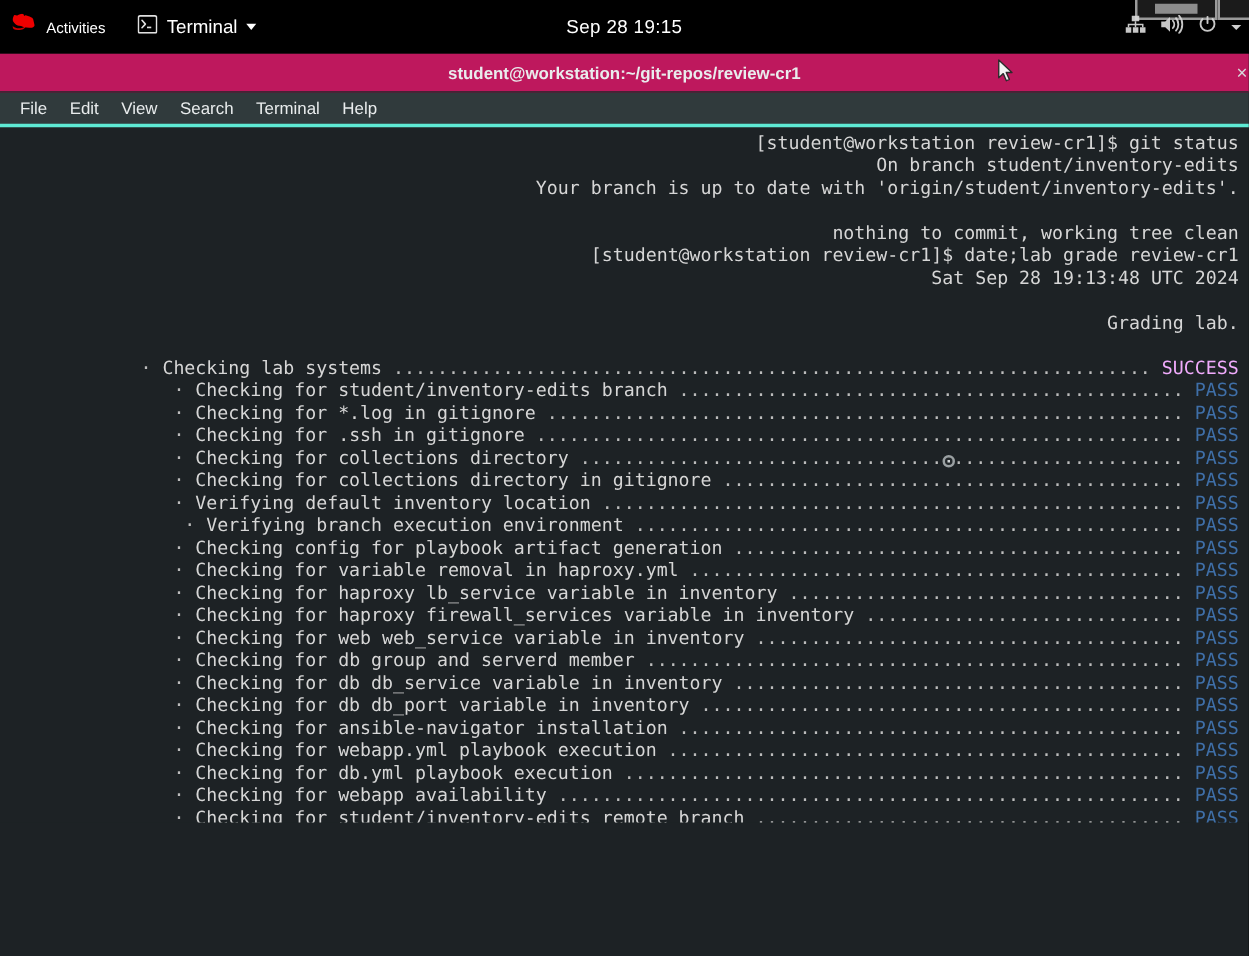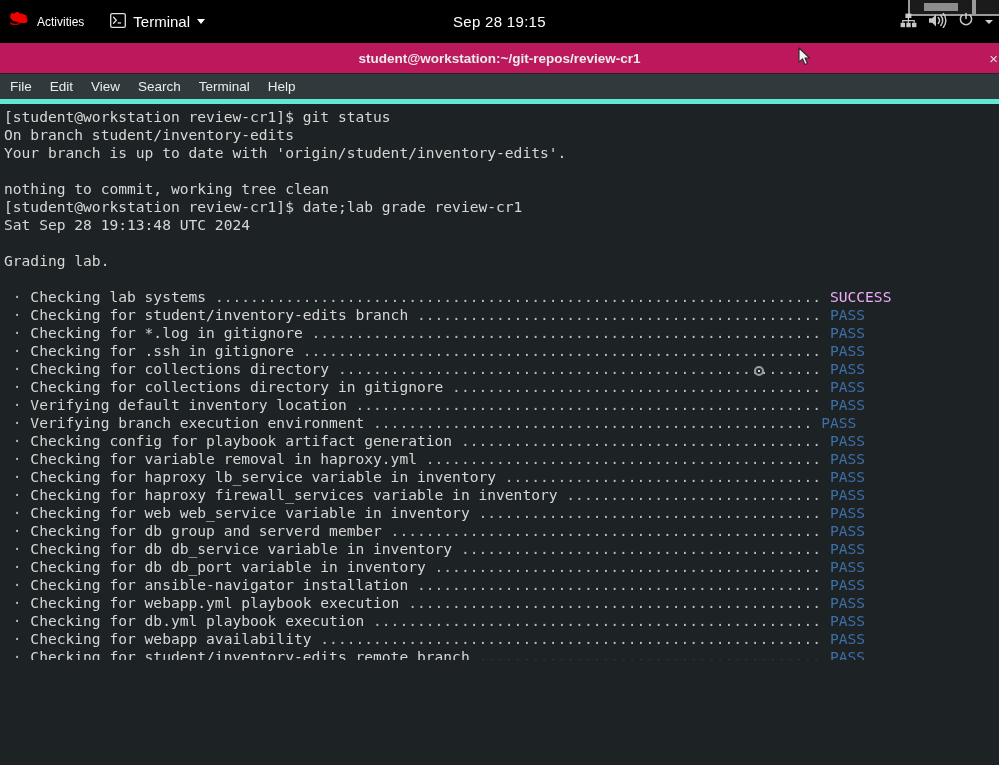--- a/index.html
+++ b/index.html
@@ -115,36 +115,37 @@
     font-family: "Liberation Sans", sans-serif;
     font-size: 15px;
     font-weight: normal;
     color: #d7dadb;
   }
   #menubar {
     height: 25px;
     background: #303a3c;
     display: flex;
     align-items: center;
-    padding-left: 1px;
+    padding-left: 7px;
     gap: 0px;
     font-family: "Liberation Sans", sans-serif;
     font-size: 13.5px;
     color: #e9eced;
-    border-bottom: 5px solid #5eead4;
+    border-bottom: 3px solid #5eead4;
   }
   #menubar .mi { padding: 2px 9px; }
 
   #screen {
     position: relative;
     height: 556px;
     background: #1d2225;
     padding: 4px 8px 0 4px;
     box-sizing: border-box;
     overflow: hidden;
+    text-align: right;
   }
   .line {
     font-family: "DejaVu Sans Mono", monospace;
     font-size: 14.6px;
     line-height: 18px;
     color: #d6d6d6;
     white-space: pre;
     height: 18px;
   }
   .c-green  { color: #f0abfc; }

